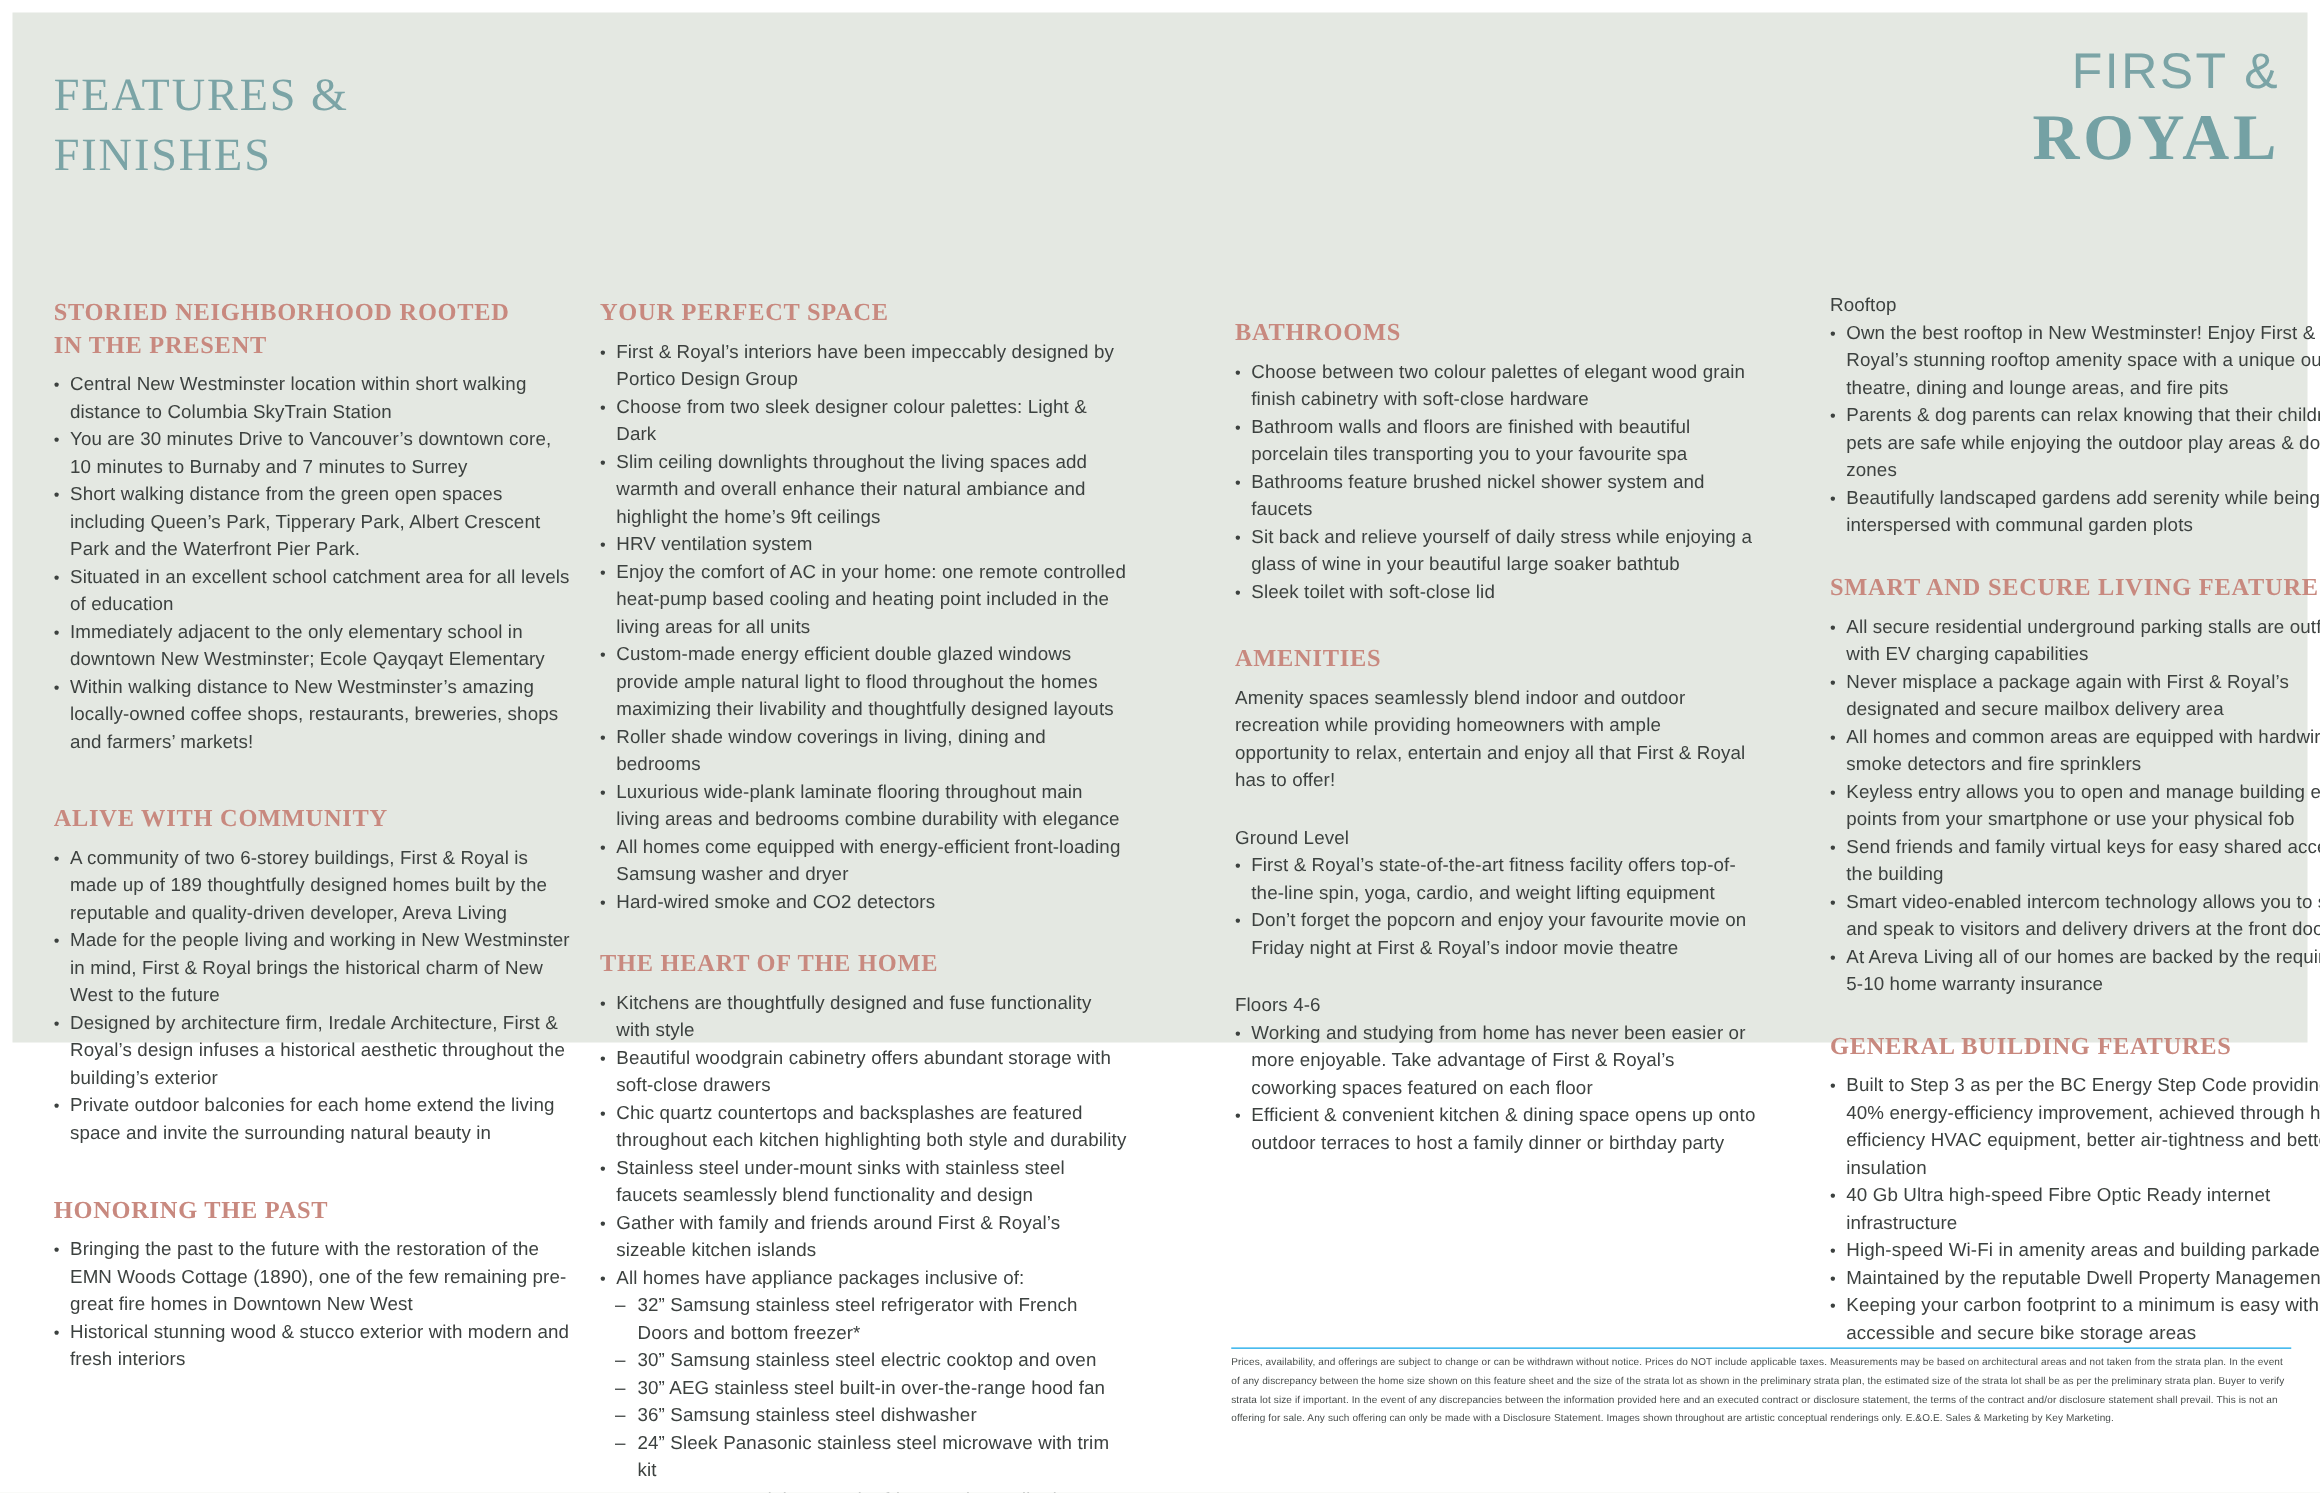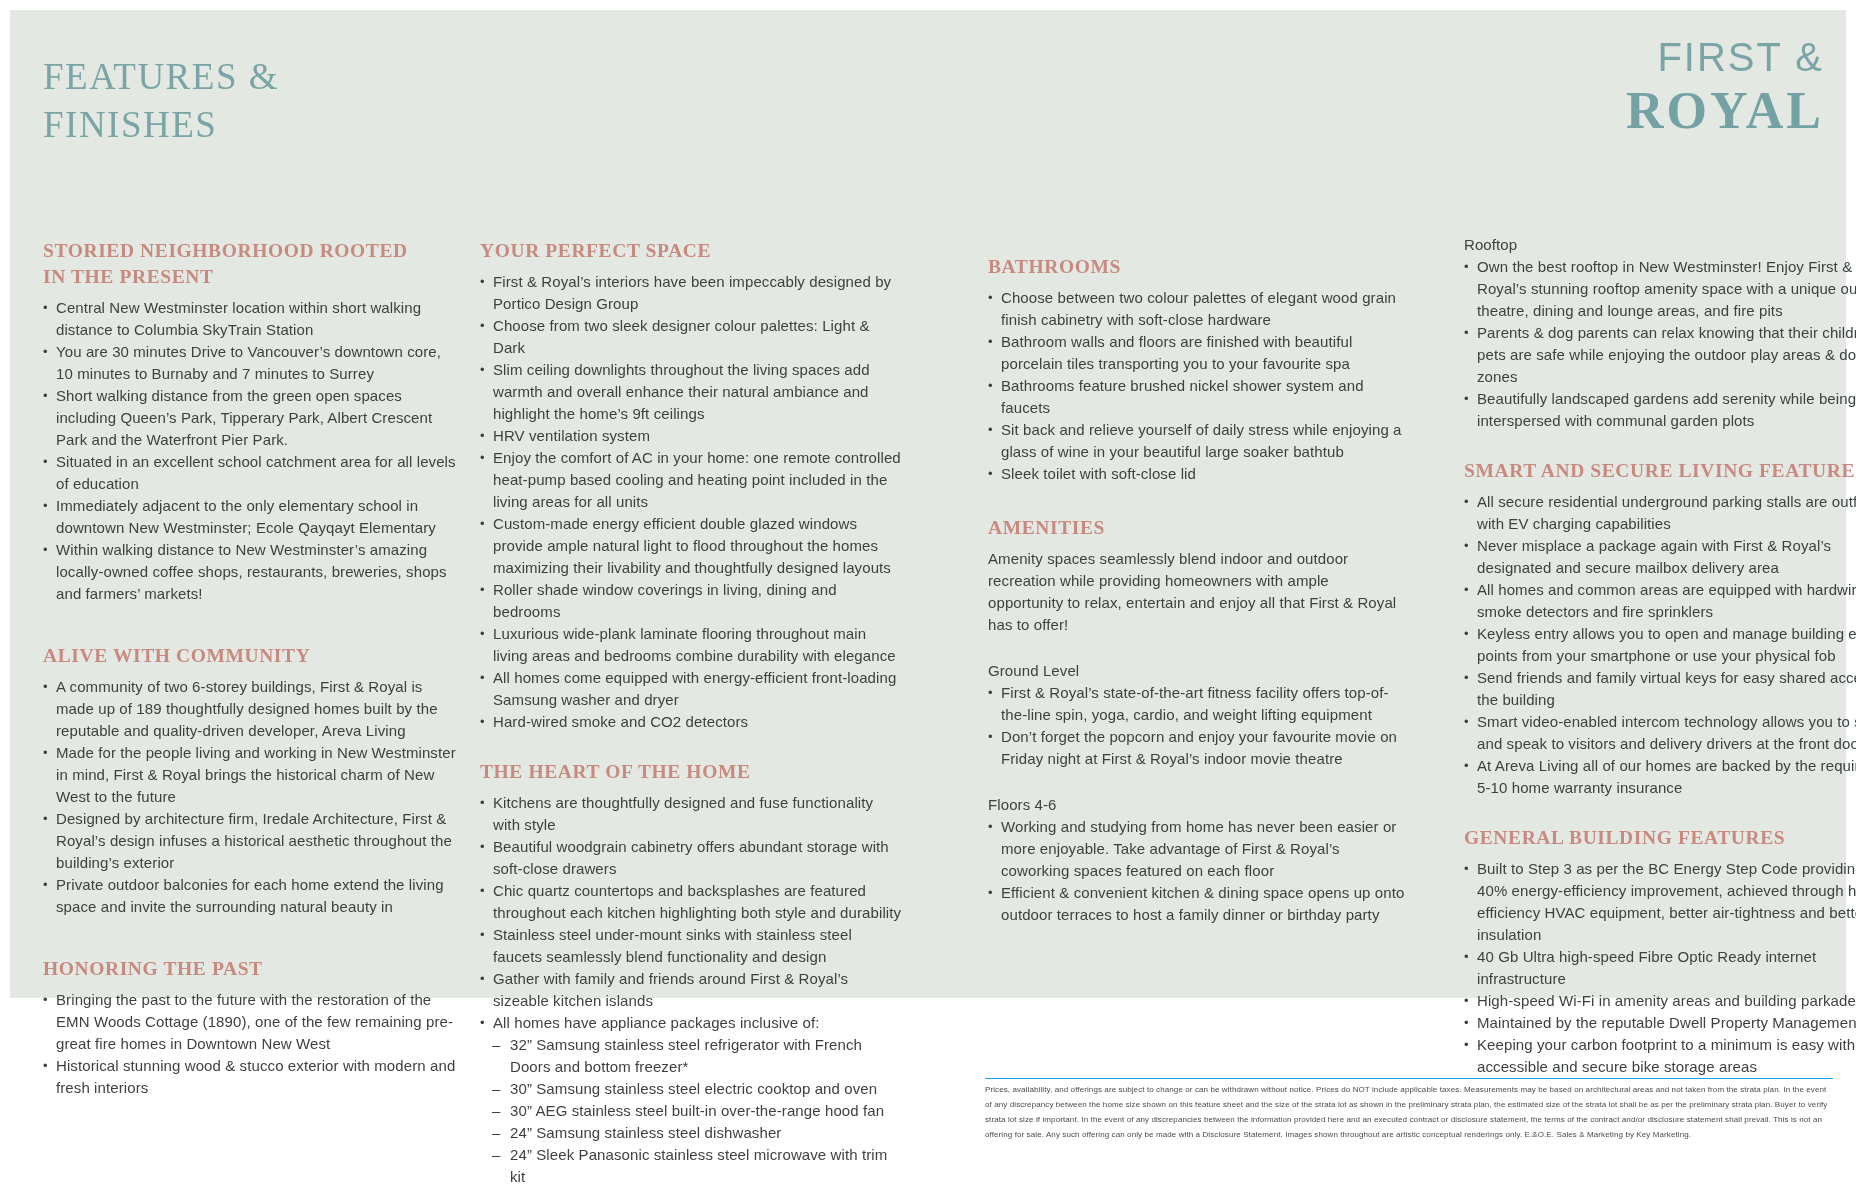--- a/index.html
+++ b/index.html
@@ -1,18 +1,18 @@
 <!DOCTYPE html>
 <html><head>
 <meta charset="utf-8">
 <style>
   html,body{margin:0;padding:0;}
   body{background:#ffffff;font-family:"Liberation Sans",sans-serif;}
   .page{position:relative;width:1856px;height:1194px;background:#ffffff;overflow:hidden;}
-  .card{position:absolute;left:10px;top:10px;width:1836px;height:988px;background:#e4e8e2;}
+  .card{position:absolute;left:10px;top:10px;width:1836px;height:824px;background:#e4e8e2;}
 
   .doc-title{position:absolute;left:33px;top:18px;font-family:"Liberation Serif",serif;
     font-size:37px;line-height:48px;color:#7ba4a6;letter-spacing:1.5px;font-weight:normal;}
   .doc-title span{display:block;}
 
   .logo{position:absolute;right:22px;top:22px;text-align:right;color:#7ba4a6;}
   .logo-first{font-family:Liberation Sans, sans-serif;font-size:40px;line-height:50px;letter-spacing:2px;}
   .logo-royal{font-family:Liberation Serif, serif;font-weight:bold;font-size:52px;line-height:54px;
     letter-spacing:3px;color:#74a1a4;margin-top:2px;}
 
@@ -119,21 +119,21 @@
           <li>Beautiful woodgrain cabinetry offers abundant storage with soft-close drawers</li>
           <li>Chic quartz countertops and backsplashes are featured throughout each kitchen highlighting both style and durability</li>
           <li>Stainless steel under-mount sinks with stainless steel faucets seamlessly blend functionality and design</li>
           <li>Gather with family and friends around First &amp; Royal’s sizeable kitchen islands</li>
           <li>All homes have appliance packages inclusive of:</li>
         </ul>
         <ul class="dash-list">
           <li>32” Samsung stainless steel refrigerator with French Doors and bottom freezer*</li>
           <li>30” Samsung stainless steel electric cooktop and oven</li>
           <li>30” AEG stainless steel built-in over-the-range hood fan</li>
-          <li>24” Samsung stainless steel dishwasher</li>
+          <li>36” Samsung stainless steel dishwasher</li>
           <li>24” Sleek Panasonic stainless steel microwave with trim kit</li>
         </ul>
         <div class="footnote">*30” Samsung stainless steel refrigerator in smaller homes</div>
       </section>
     </div>
 
     <div class="col col3">
       <section>
         <h2>BATHROOMS</h2>
         <ul>

